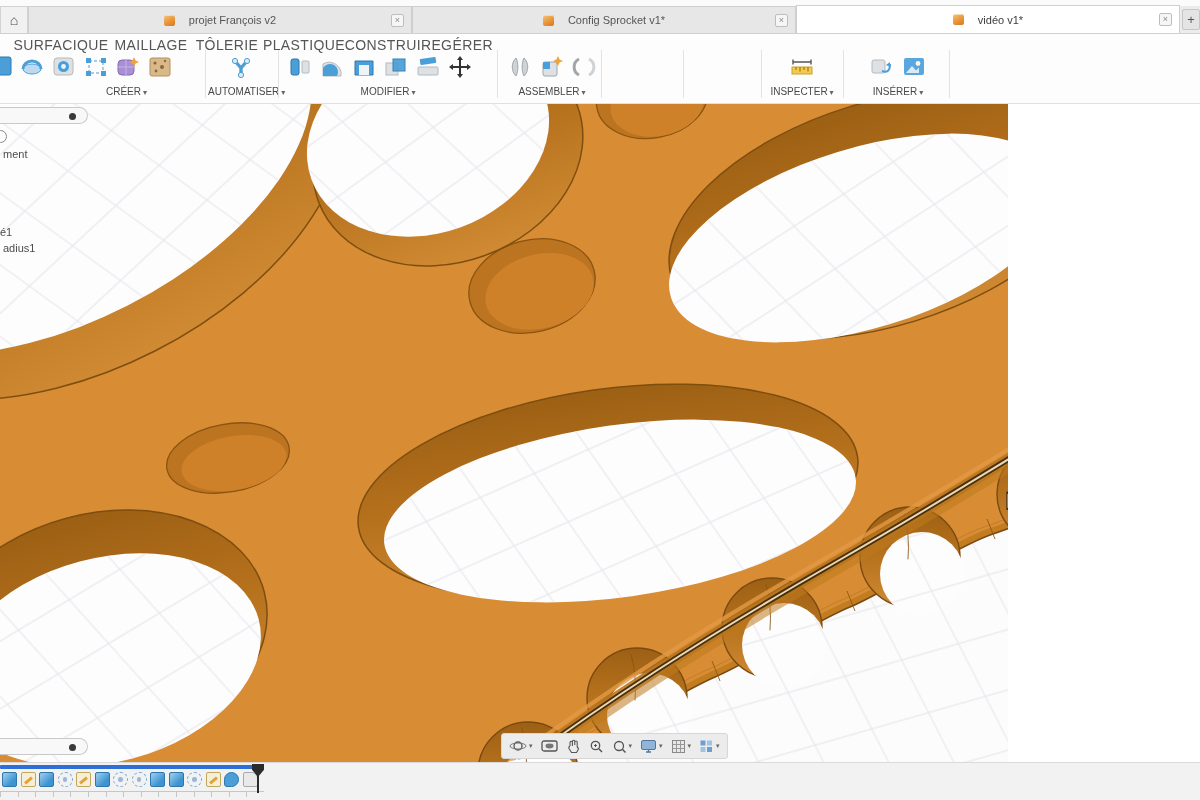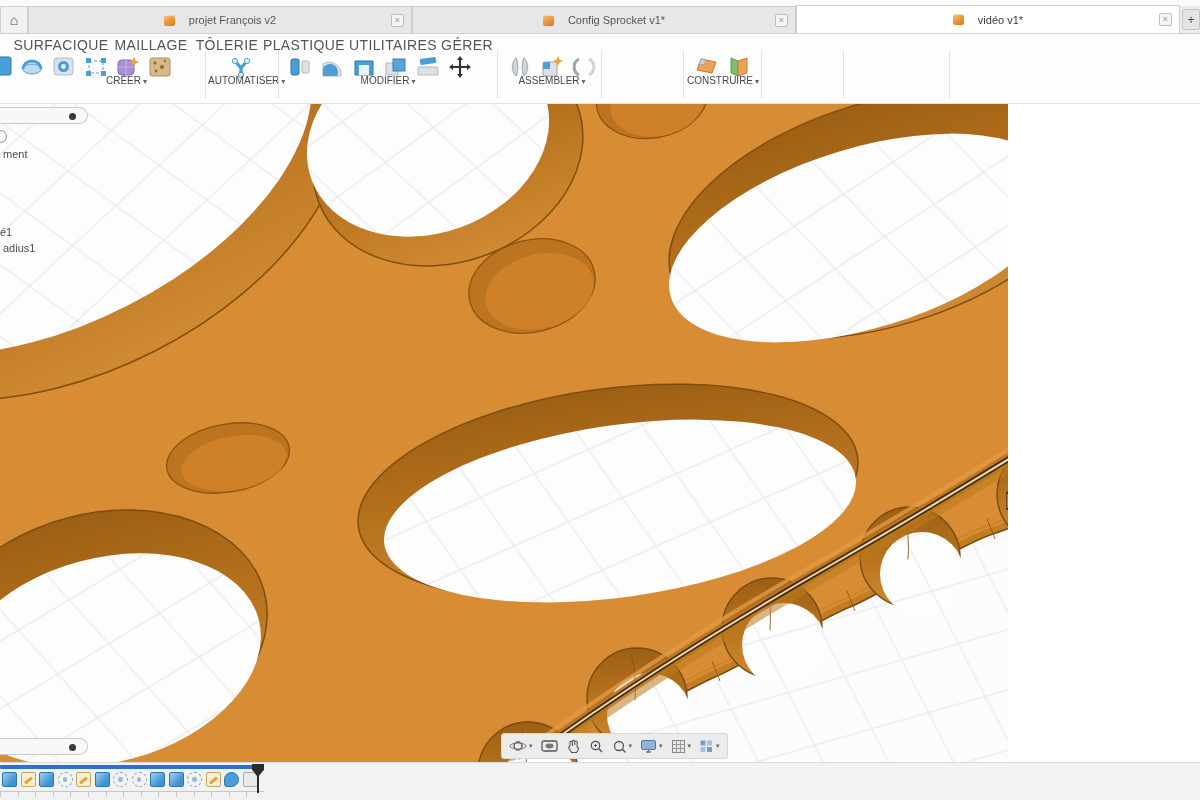--- a/index.html
+++ b/index.html
@@ -14,21 +14,21 @@
 .cube-ic{width:11px;height:11px;border-radius:2px;background:linear-gradient(150deg,#f4b765 15%,#e8963c 55%,#d5791d);box-shadow:inset 0 1px 0 rgba(255,255,255,.5);flex:none}
 .tab-close{position:absolute;right:7px;top:7px;width:13px;height:13px;border:1px solid #bdbdbd;border-radius:2px;color:#8a8a8a;font-size:9px;line-height:11px;text-align:center;background:#f6f6f6;cursor:pointer}
 .newtab-btn{width:18px;height:21px;margin:0 0 3px 2px;background:#e4e4e4;border:1px solid #c6c6c6;border-radius:2px;font-size:13px;color:#555;display:flex;align-items:center;justify-content:center;cursor:pointer}
 
 
 .ribbon{position:absolute;top:34px;left:0;width:1200px;height:70px;background:#fdfdfd;border-bottom:1px solid #e1e1e1;overflow:hidden}
 .rtab{position:absolute;top:3px;transform:translateX(-50%);font-size:14px;color:#555;letter-spacing:.4px;white-space:nowrap;cursor:pointer}
 .panel{position:absolute;top:15px;height:54px}
 .picons{display:flex;gap:4px;align-items:center;height:36px;justify-content:center}
 .picons.start{justify-content:flex-start}
-.plabel{position:absolute;bottom:17px;left:0;width:100%;text-align:center;font-size:10px;color:#484848;white-space:nowrap;cursor:pointer}
+.plabel{position:absolute;bottom:6px;left:0;width:100%;text-align:center;font-size:10px;color:#484848;white-space:nowrap;cursor:pointer}
 .plabel .car{font-size:8px;color:#666;margin-left:2px}
 .sep{position:absolute;top:16px;height:48px;width:1px;background:#e3e3e3}
 .ric{width:28px;height:32px;display:flex;align-items:center;justify-content:center;cursor:pointer}
 
 
 .viewport{position:absolute;top:104px;left:0;width:1008px;height:658px;overflow:hidden;background:#eab308}
 .viewport svg.scene{position:absolute;left:0;top:0}
 .float-bar{position:absolute;left:0;width:88px;height:17px;background:#f8f8f8;border:1px solid #c9c9c9;border-left:none;border-radius:0 9px 9px 0}
 .float-bar .dot{position:absolute;right:11px;top:5px;width:7px;height:7px;border-radius:50%;background:#3a3a3a}
 .frag{position:absolute;font-size:11px;color:#4c4c4c;white-space:nowrap}
@@ -80,21 +80,21 @@
       <span class="tab-close">×</span>
     </div>
     <div class="newtab-btn">+</div>
   </div>
 
   <div class="ribbon">
     <span class="rtab" style="left:61px">SURFACIQUE</span>
     <span class="rtab" style="left:151px">MAILLAGE</span>
     <span class="rtab" style="left:227px">TÔLERIE</span>
     <span class="rtab" style="left:304px">PLASTIQUE</span>
-    <span class="rtab" style="left:393px">UTILITAIRES</span>
+    <span class="rtab" style="left:393px">CONSTRUIRE</span>
     <span class="rtab" style="left:467px">GÉRER</span>
 
     <div class="panel" style="left:-12px;width:214px">
       <div class="picons start">
         <span class="ric" style="margin-left:-2px">
           <svg width="26" height="26" viewBox="0 0 26 26">
               <rect x="9" y="3" width="15" height="18" rx="2" fill="#4a9fd8" stroke="#2e76ac"></rect>
               <path d="M4 6 v14 m0 -14 l3 3 m-3 -3 l-3 3" stroke="#333" fill="none" stroke-width="1.3"></path>
             </svg>
           </span>
@@ -220,41 +220,55 @@
               <path d="M18 5 a9 9 0 0 1 0 16" fill="none" stroke="#cfd3d6" stroke-width="3"></path>
             </svg>
           </span>
       </div>
       <div class="plabel"><span>ASSEMBLER</span><span class="car">▾</span></div>
     </div>
     <div class="sep" style="left:601px"></div>
 
     <div class="sep" style="left:683px"></div>
 
-    <div class="panel" style="left:686px;width:74px">
+    <div class="sep" style="left:761px"></div>
+
+    <div class="panel" style="left:764px;width:76px">
       <div class="picons">
         <span class="ric">
           <svg width="26" height="26" viewBox="0 0 26 26">
-              <path d="M7 5 L22 8 L18 19 L3 16 Z" fill="#e8a25a" stroke="#c67c2c"></path>
-              <path d="M7 5 L12 6 L10 11 L5 10 Z" fill="#cfd3d6" stroke="#a0a6ab"></path>
-            </svg>
-          </span>
-        <span class="ric">
-          <svg width="26" height="26" viewBox="0 0 26 26">
-              <path d="M5 4 L12 7 L12 22 L5 19 Z" fill="#7fbf6f" stroke="#5a9a4a"></path>
-              <path d="M12 7 L21 4 L21 19 L12 22 Z" fill="#e8a25a" stroke="#c67c2c"></path>
-            </svg>
-          </span>
-      </div>
-      <div class="plabel"><span>CONSTRUIRE</span><span class="car">▾</span></div>
-    </div>
-    <div class="sep" style="left:761px"></div>
-
+              <path d="M4 8 H22 M4 5.5 v5 M22 5.5 v5" stroke="#555" stroke-width="1.4"></path>
+              <rect x="3" y="13" width="20" height="7" fill="#f3c94e" stroke="#c9a23a"></rect>
+              <path d="M7 13 v3 M11 13 v4.5 M15 13 v3 M19 13 v4.5" stroke="#8a6a10"></path>
+            </svg>
+          </span>
+      </div>
+      <div class="plabel"><span>INSPECTER</span><span class="car">▾</span></div>
+    </div>
     <div class="sep" style="left:843px"></div>
 
+    <div class="panel" style="left:846px;width:104px">
+      <div class="picons">
+        <span class="ric">
+          <svg width="26" height="26" viewBox="0 0 26 26">
+              <rect x="3" y="6" width="13" height="13" rx="2" fill="#dde1e4" stroke="#b4bac0"></rect>
+              <path d="M13 17 q8 3 8 -7" fill="none" stroke="#4a9fd8" stroke-width="2"></path>
+              <path d="M21 13 l0 -5 -4 3 Z" fill="#4a9fd8"></path>
+            </svg>
+          </span>
+        <span class="ric">
+          <svg width="26" height="26" viewBox="0 0 26 26">
+              <rect x="3" y="4" width="20" height="17" rx="2" fill="#5aa6df"></rect>
+              <circle cx="17" cy="9.5" r="2.4" fill="#fdf6e0"></circle>
+              <path d="M5 19 l6 -7 4 4.5 3 -3 v5.5 Z" fill="#d8ecf8"></path>
+            </svg>
+          </span>
+      </div>
+      <div class="plabel"><span>INSÉRER</span><span class="car">▾</span></div>
+    </div>
     <div class="sep" style="left:949px"></div>
 
   </div>
 
   <div class="viewport">
     <svg class="scene" width="1200" height="658" viewBox="0 0 1200 658">
       <defs>
         <pattern id="gA" width="58" height="58" patternUnits="userSpaceOnUse" patternTransform="rotate(-16)">
           <line x1="0" y1="29" x2="58" y2="29" stroke="#e4e4ea" stroke-width="1.1"></line>
         </pattern>

